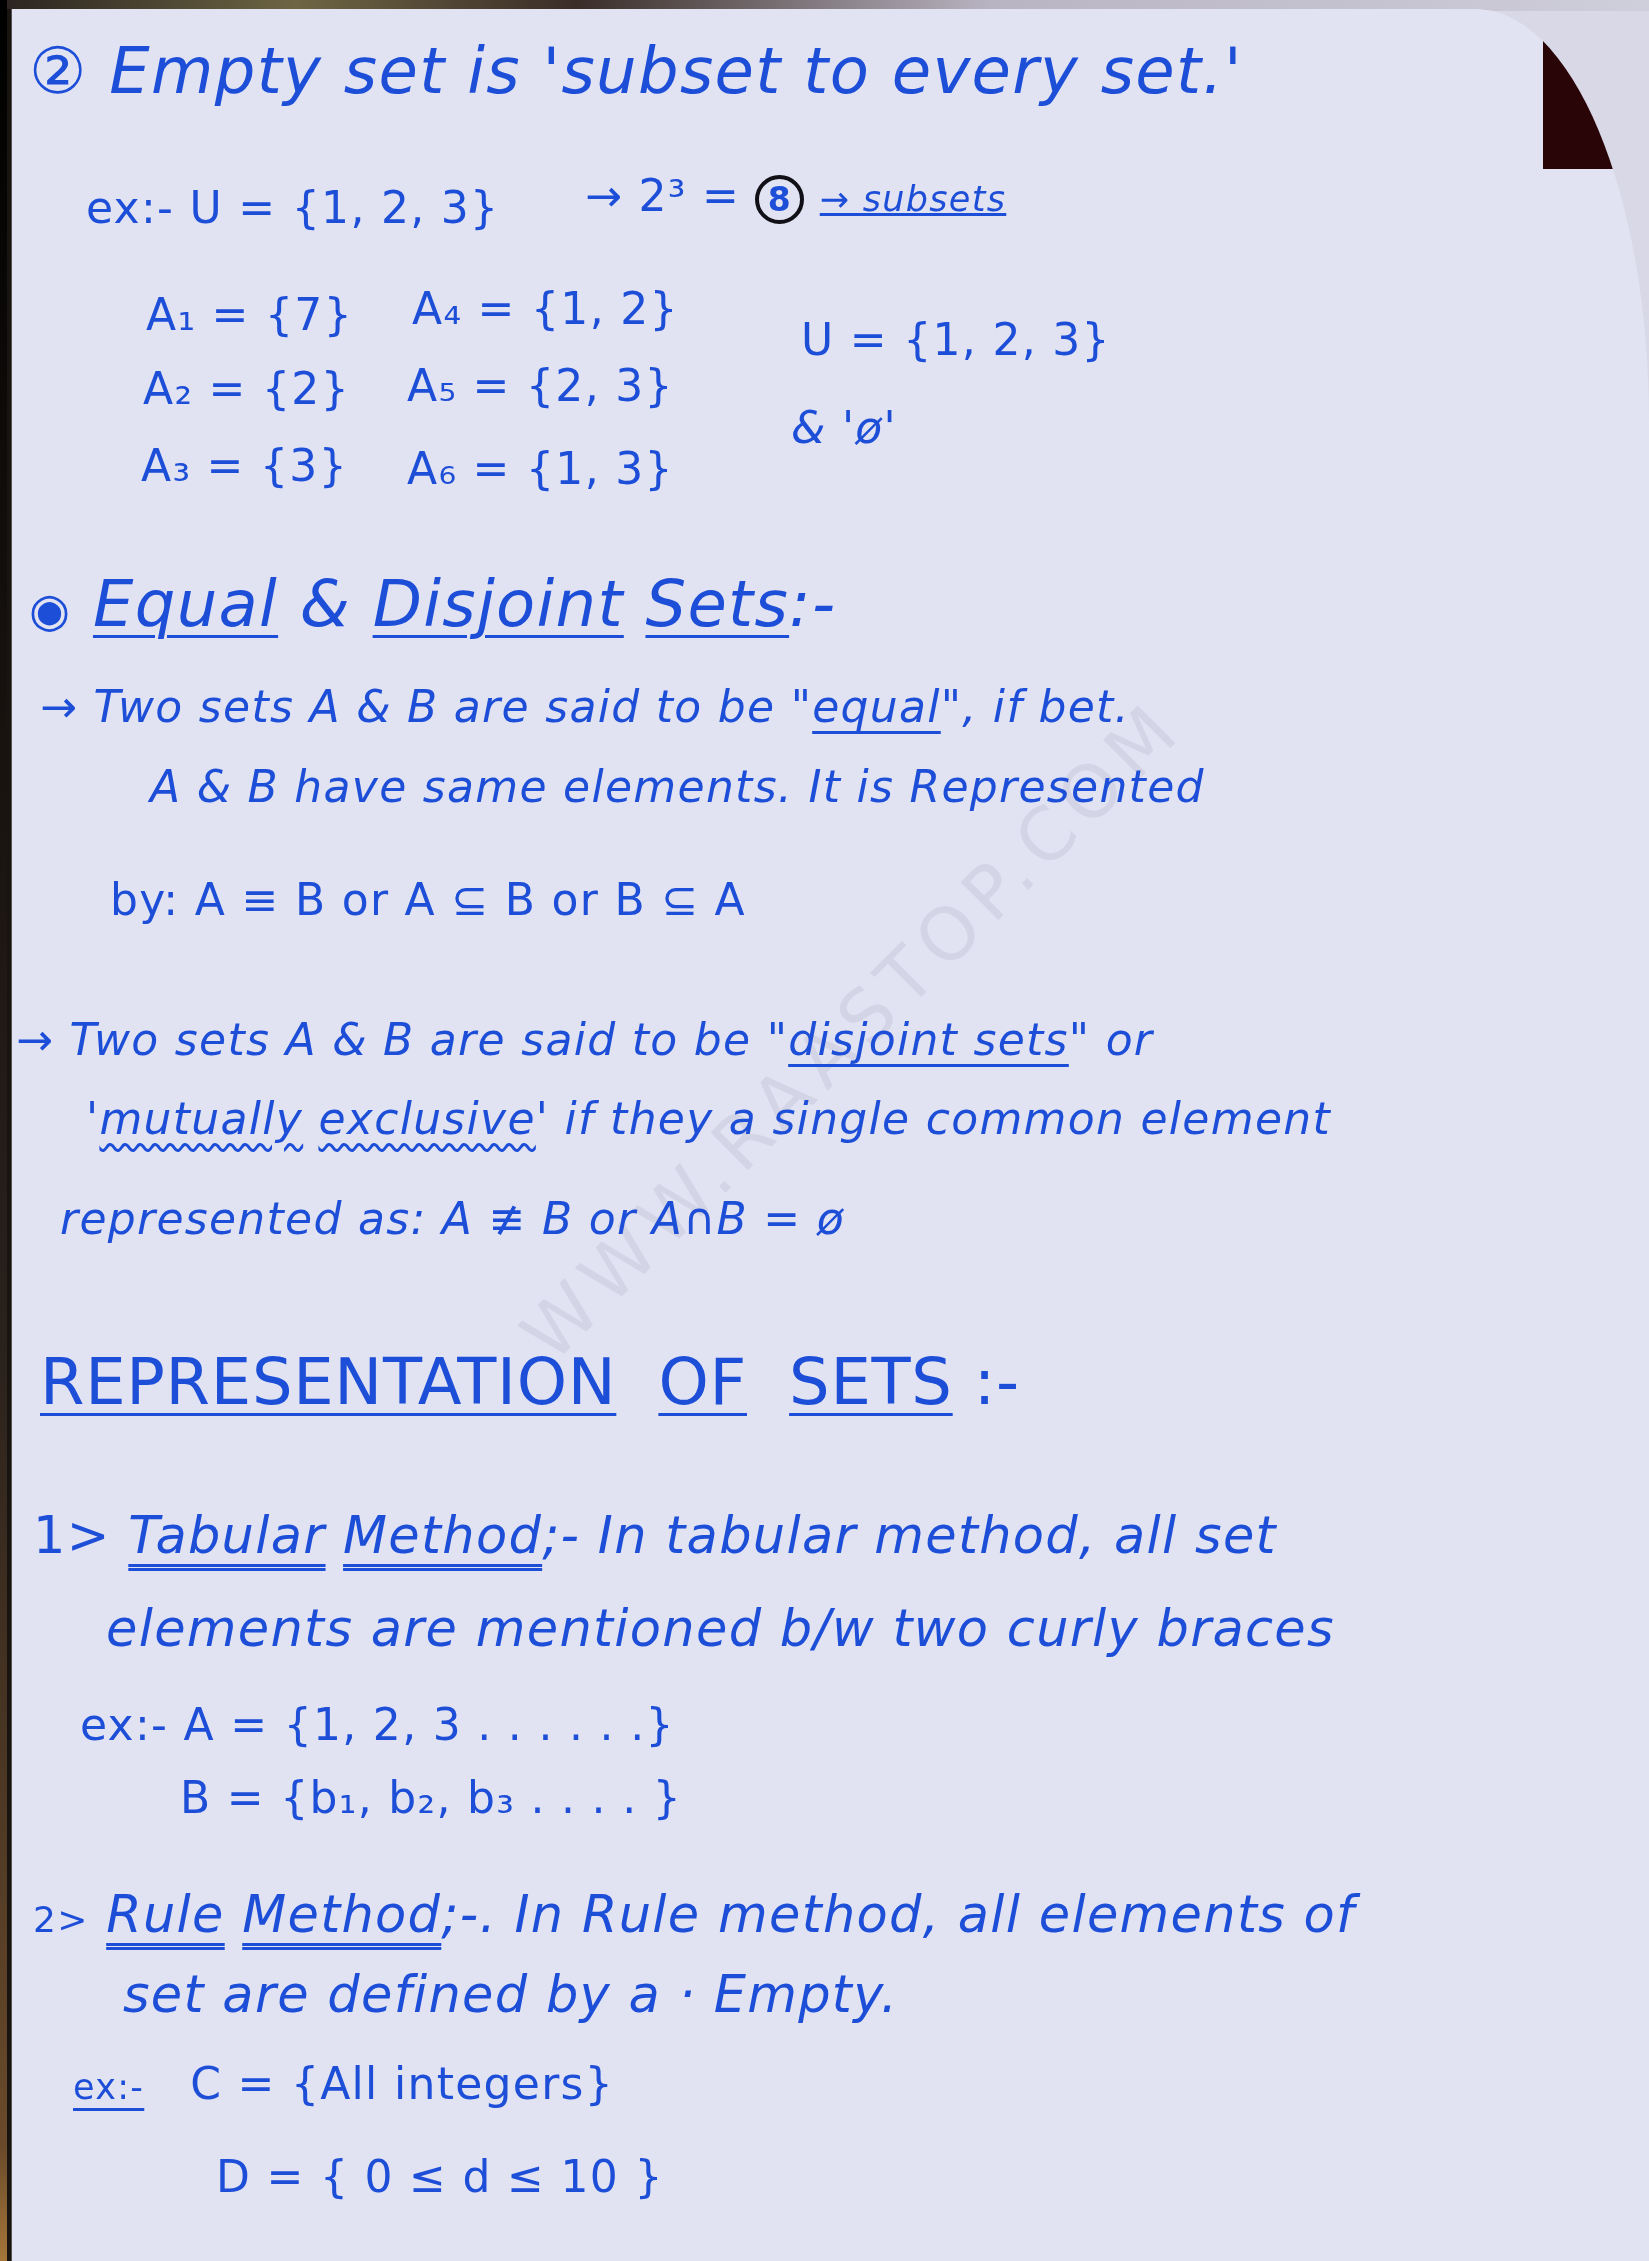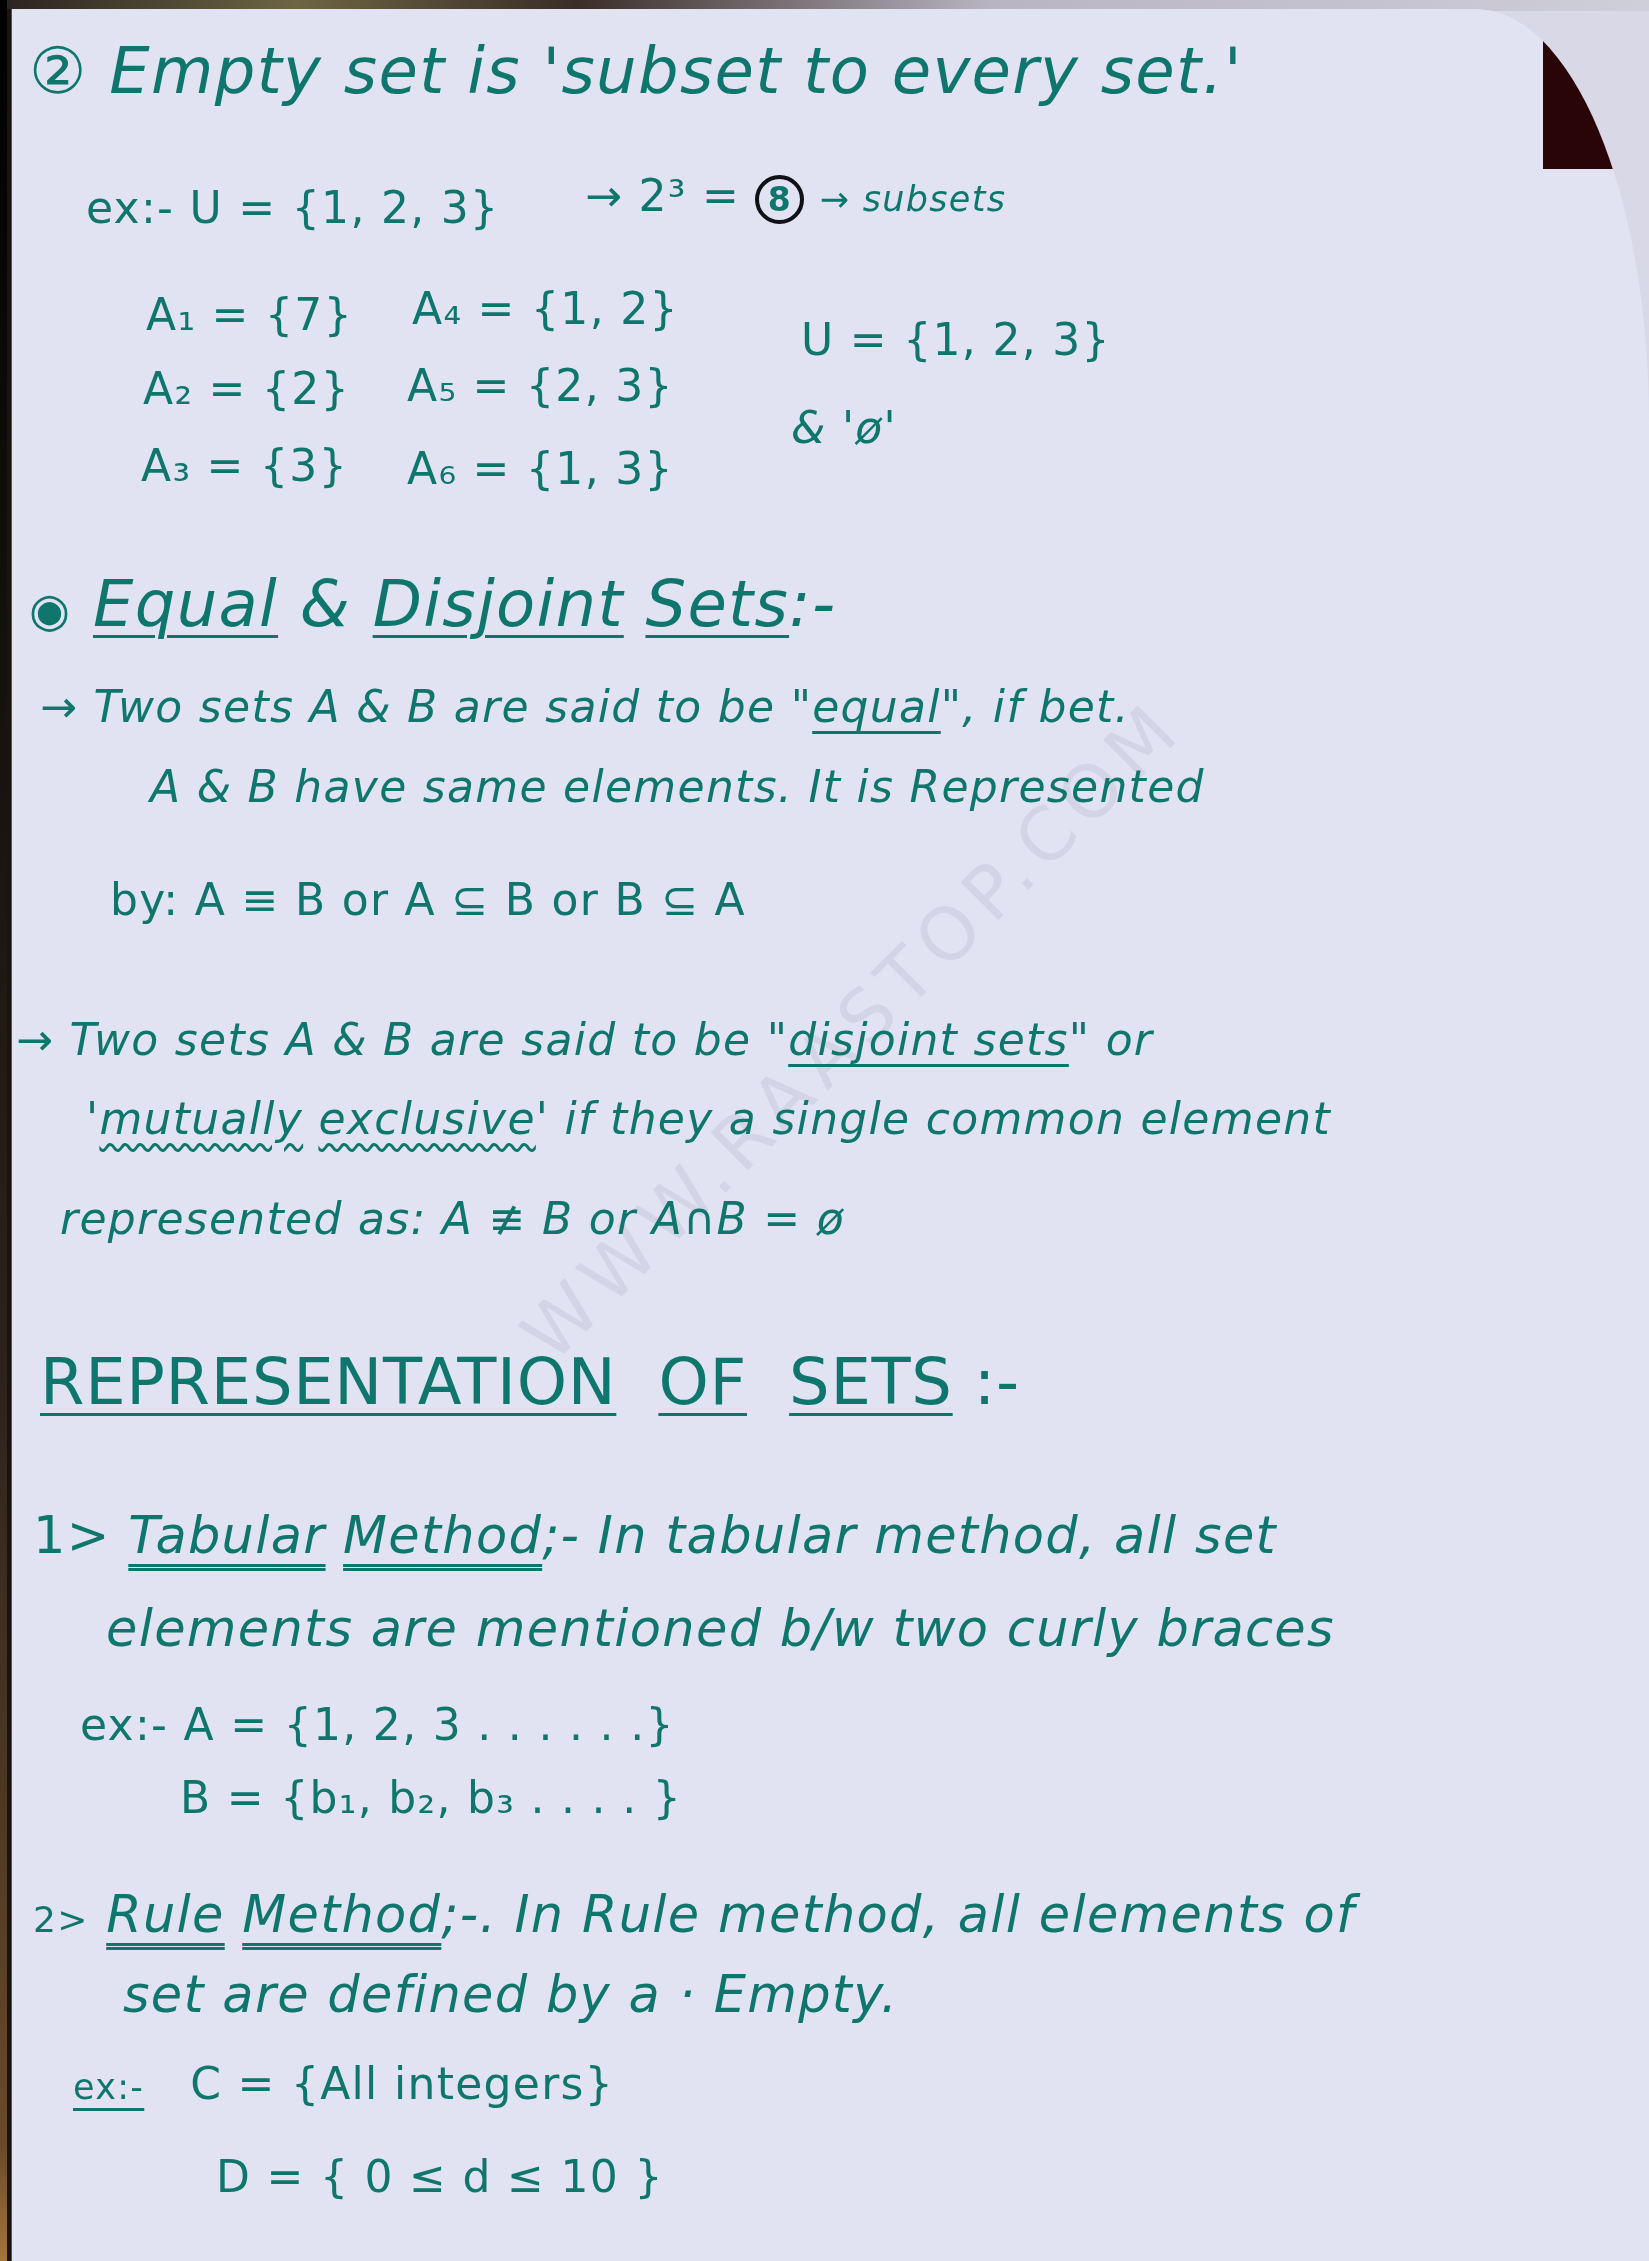--- a/index.html
+++ b/index.html
@@ -38,32 +38,32 @@
       background: #2a0508;
     }
     .left-edge {
       position: absolute;
       left: 0; top: 0;
       width: 6.7px; height: 2261px;
       background: linear-gradient(180deg,#000 0%,#2b221c 60%,#6a4a2a 95%,#a6763a 100%);
     }
     .hw {
       position: absolute;
-      color: #0f766e;
+      color: #1d4ed8;
       white-space: nowrap;
       font-family: "DejaVu Sans", sans-serif;
       font-style: italic;
       letter-spacing: 1.3px;
       line-height: 1;
     }
     .hw.print { font-style: normal; }
     .big { font-size: 64px; }
     .mid { font-size: 51px; }
     .sm { font-size: 44px; }
-    .xs { font-size: 35px; }
+    .xs { font-size: 35px; text-decoration: underline; }
     .ul { text-decoration: underline; text-decoration-thickness: 3.3px; text-underline-offset: 9.3px; }
     .dul { text-decoration: underline double; text-decoration-thickness: 2.7px; text-underline-offset: 10.6px; }
     .wul { text-decoration: underline wavy; text-decoration-thickness: 2.7px; text-underline-offset: 9.3px; }
     .circ {
       display: inline-block;
       border: 4px solid #111016;
       border-radius: 50%;
       text-align: center;
       font-style: normal;
       font-weight: bold;

